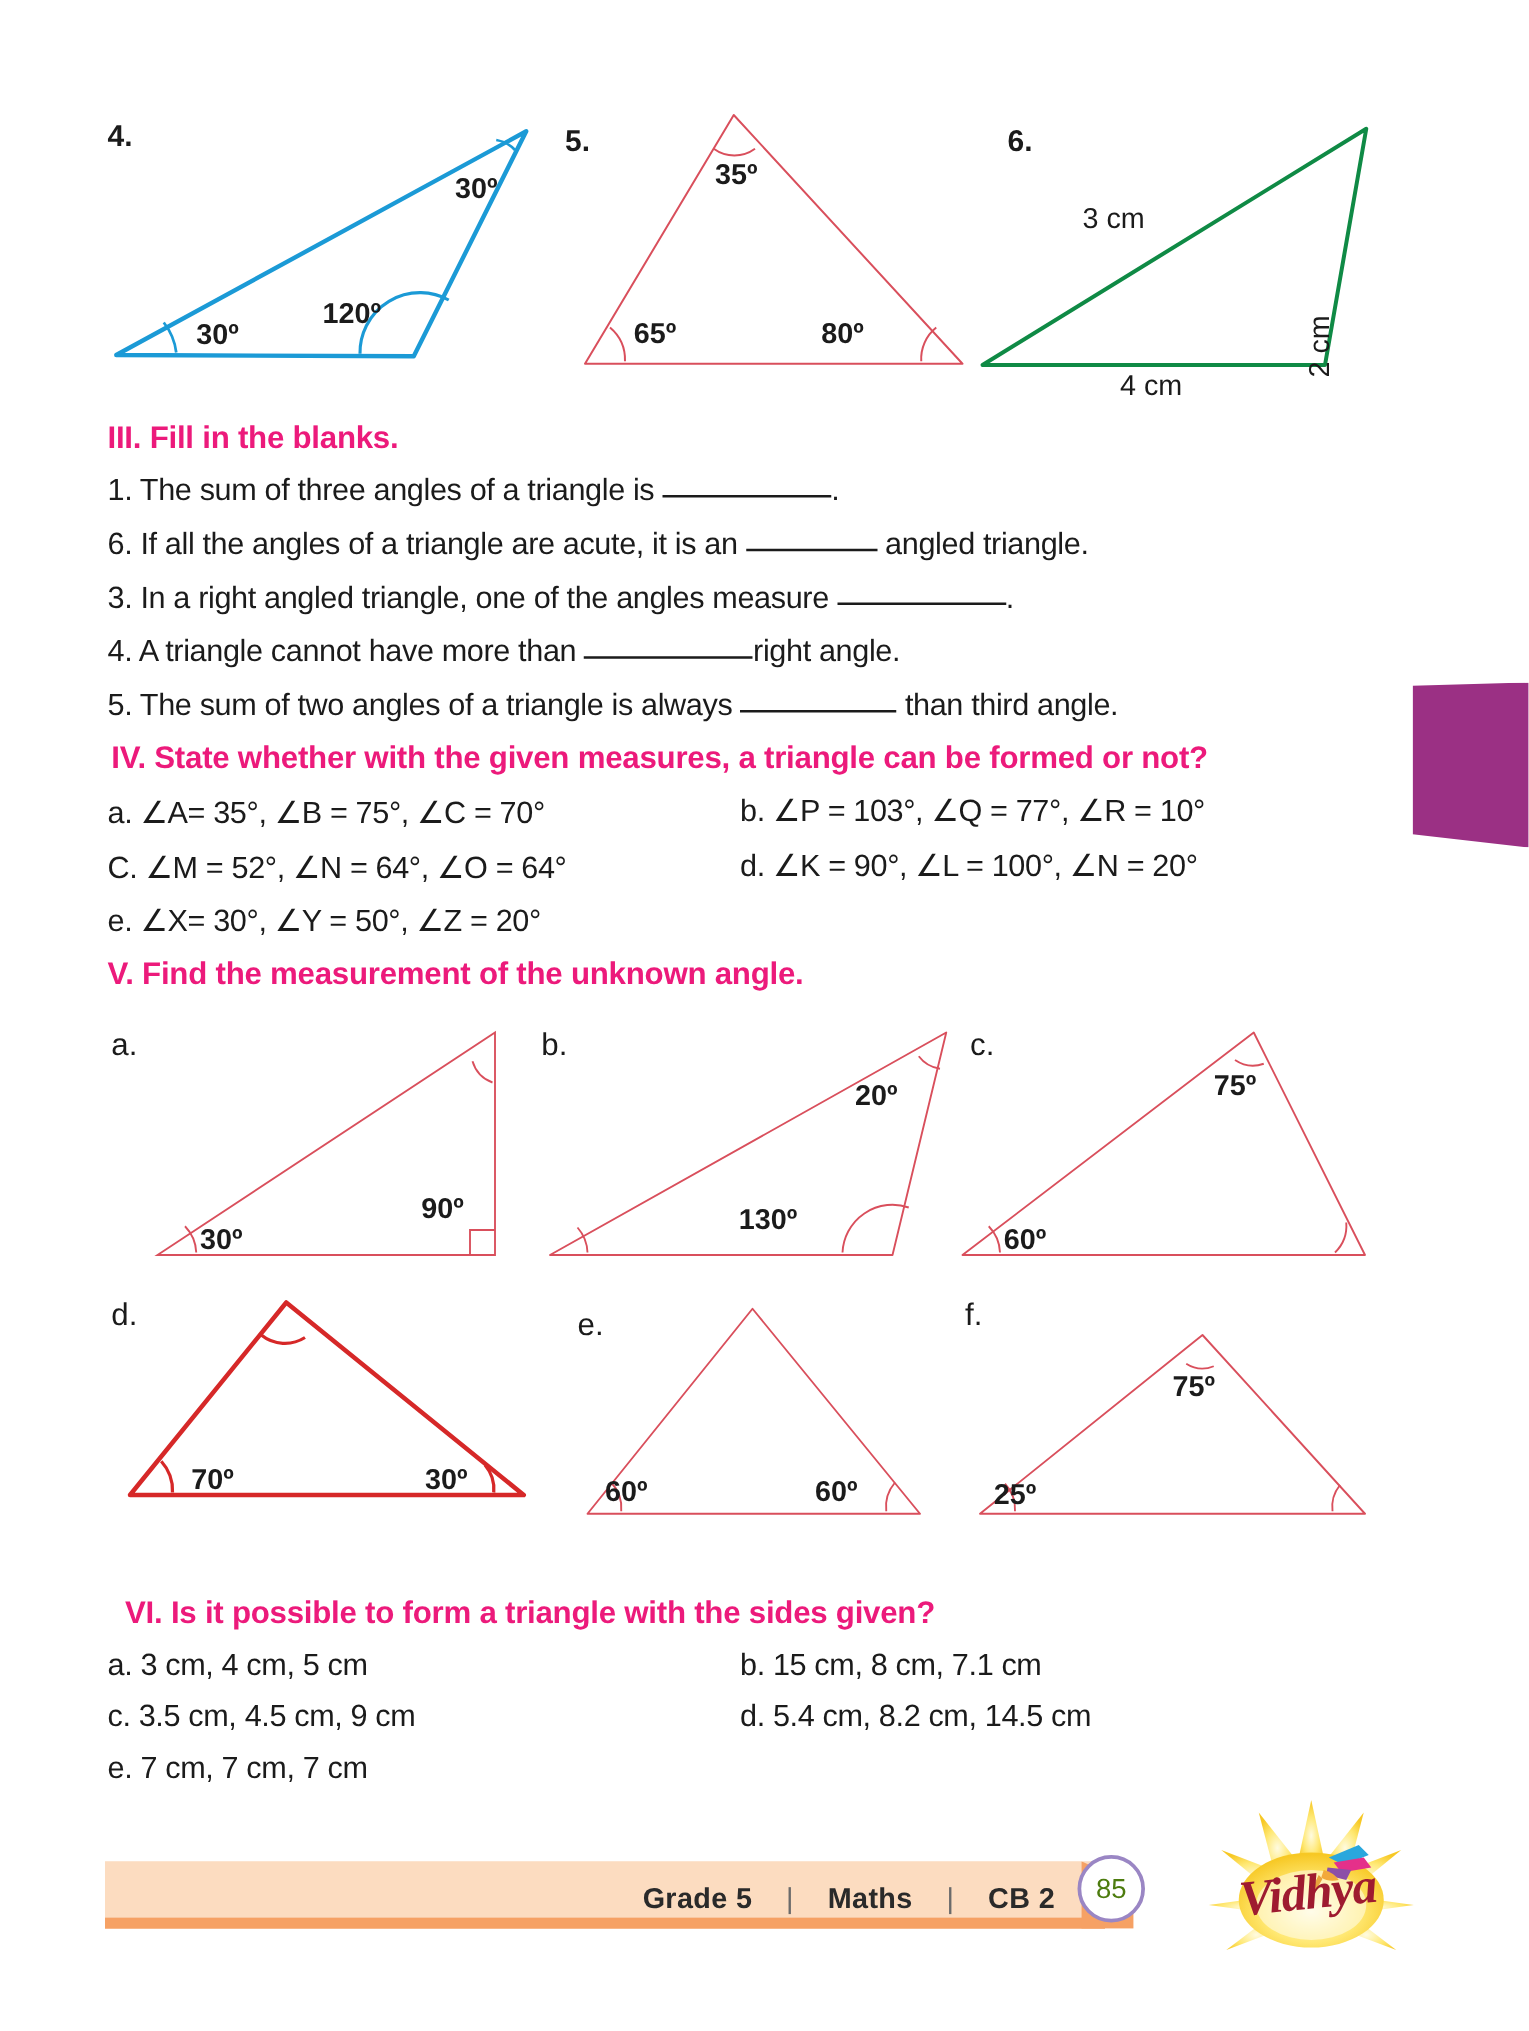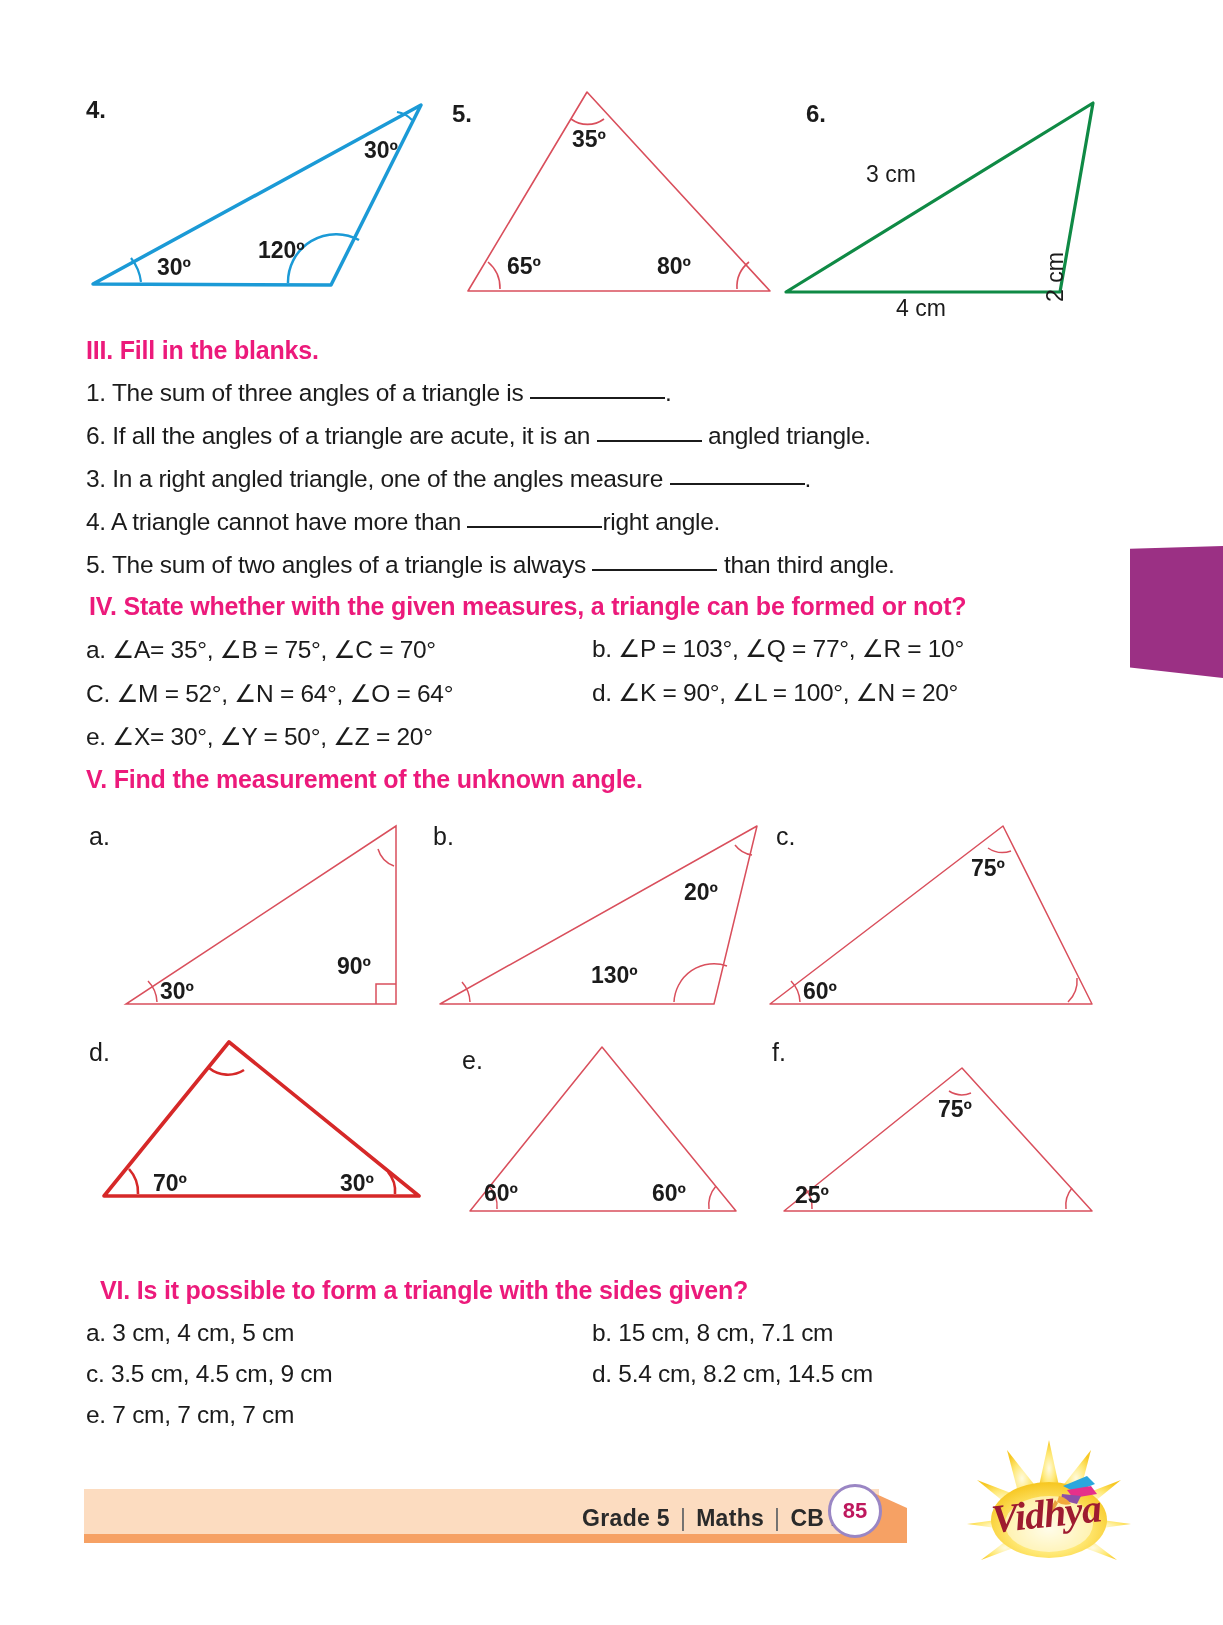--- a/index.html
+++ b/index.html
@@ -99,32 +99,32 @@
     background:#f6a164;
     clip-path: polygon(0% 0%, 100% 35%, 100% 100%, 0% 100%);
   }
   .footer-text {
     position:absolute;
     left:84px; top:1489px;
     width:760px; height:59px;
     display:flex; align-items:center; justify-content:flex-end;
     font-size:23px; font-weight:bold; color:#2a2a2a;
     letter-spacing:0.3px;
-    gap:10px;
+    gap:27px;
   }
   .footer-text .sep { color:#6b6b6b; font-weight:normal; }
   .page-circle {
     position:absolute;
-    left:828px; top:1484px;
+    left:862px; top:1484px;
     width:54px; height:54px;
     border-radius:50%;
     background:#ffffff;
     border:3px solid #9a86c4;
     display:flex; align-items:center; justify-content:center;
-    font-size:22px; font-weight:bold; color:#be185d;
+    font-size:22px; font-weight:normal; color:#4d7c0f;
   }
 
   
   .logo-wrap {
     position:absolute;
     left:963px; top:1428px;
     width:172px; height:150px;
   }
   .logo-text {
     position:absolute;
@@ -217,21 +217,21 @@
   <div class="ang" style="left:160px; top:978px;">30º</div>
   <div class="ang" style="left:337px; top:953px;">90º</div>
 
   <div class="fig-letter" style="left:433px; top:822px;">b.</div>
   <svg style="left:0px; top:0px;" width="1223" height="1250">
     <polygon points="440,1004 757,826 714,1004" fill="none" stroke="#d94f5c" stroke-width="1.5" stroke-linejoin="round"></polygon>
     <path d="M 470,1002 A 32 32 0 0 0 462,982" fill="none" stroke="#d94f5c" stroke-width="1.5"></path>
     <path d="M 735,845 A 26 26 0 0 0 752,855" fill="none" stroke="#d94f5c" stroke-width="1.5"></path>
     <path d="M 727,966 A 40 40 0 0 0 674,1002" fill="none" stroke="#d94f5c" stroke-width="1.5"></path>
   </svg>
-  <div class="ang" style="left:684px; top:863px;margin-top:16px;">20º</div>
+  <div class="ang" style="left:684px; top:863px;">20º</div>
   <div class="ang" style="left:591px; top:962px;">130º</div>
 
   <div class="fig-letter" style="left:776px; top:822px;">c.</div>
   <svg style="left:0px; top:0px;" width="1223" height="1250">
     <polygon points="770,1004 1003,826 1092,1004" fill="none" stroke="#d94f5c" stroke-width="1.5" stroke-linejoin="round"></polygon>
     <path d="M 800,1002 A 32 32 0 0 0 791,981" fill="none" stroke="#d94f5c" stroke-width="1.5"></path>
     <path d="M 988,848 A 26 26 0 0 0 1011,851" fill="none" stroke="#d94f5c" stroke-width="1.5"></path>
     <path d="M 1068,1002 A 30 30 0 0 0 1077,978" fill="none" stroke="#d94f5c" stroke-width="1.5"></path>
   </svg>
   <div class="ang" style="left:971px; top:855px;">75º</div>

